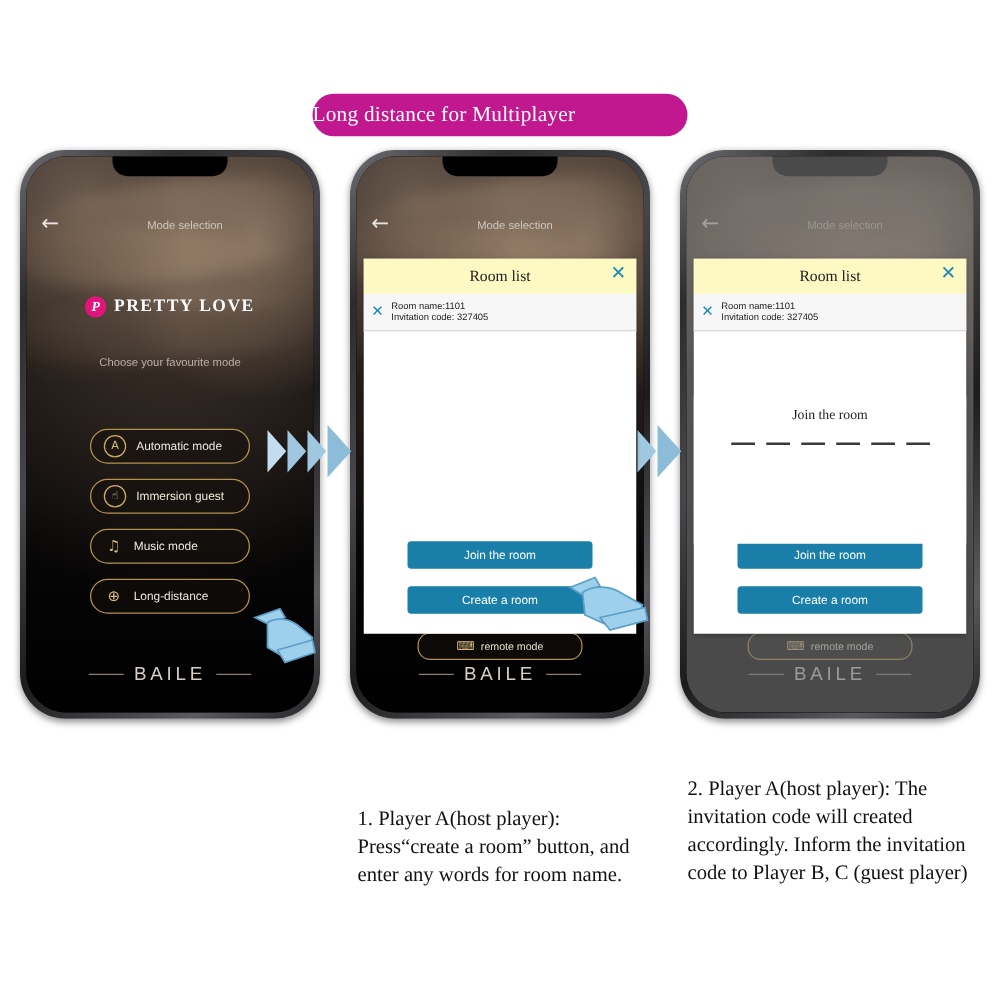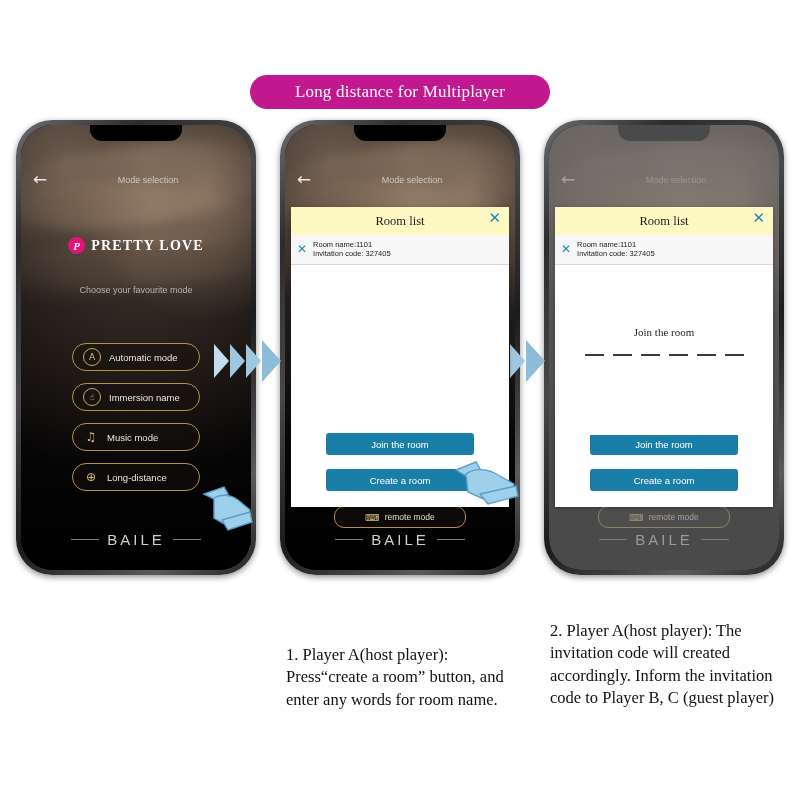--- a/index.html
+++ b/index.html
@@ -12,21 +12,21 @@
   }
   .banner{
     position:absolute;
     left:250px;top:75px;
     width:300px;height:34px;
     border-radius:17px;
     background:#c2188f;
     color:#ffffff;
     font-family:"Liberation Serif", serif;
     font-size:17px;
-    display:flex;align-items:center;justify-content:center;
+    display:flex;align-items:center;justify-content:flex-start;
     letter-spacing:.2px;
   }
   
   .phone{
     position:absolute;
     top:120px;
     width:240px;height:455px;
     border-radius:36px;
     background:linear-gradient(135deg,#6e6e73 0%,#2c2c2e 18%,#48484c 40%,#1c1c1e 62%,#5a5a5f 85%,#232326 100%);
     padding:5px;
@@ -250,21 +250,21 @@
 
     <div class="choose">Choose your favourite mode</div>
 
     <div class="mode-list">
       <div class="mode-btn">
         <span class="glyph">A</span>
         <span class="lbl">Automatic mode</span>
       </div>
       <div class="mode-btn">
         <span class="glyph">☝</span>
-        <span class="lbl">Immersion name</span>
+        <span class="lbl">Immersion guest</span>
       </div>
       <div class="mode-btn">
         <span class="glyph nob">♫</span>
         <span class="lbl">Music mode</span>
       </div>
       <div class="mode-btn">
         <span class="glyph nob">⊕</span>
         <span class="lbl">Long-distance</span>
       </div>
     </div>

